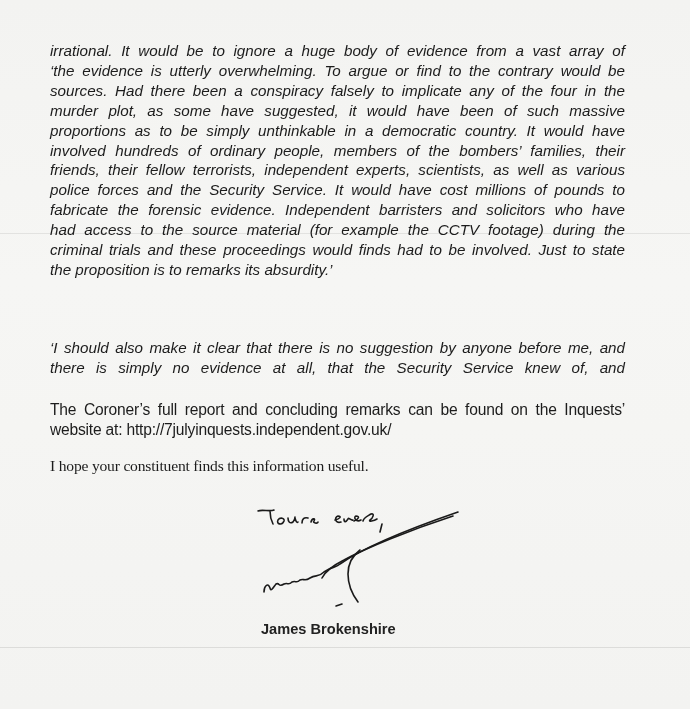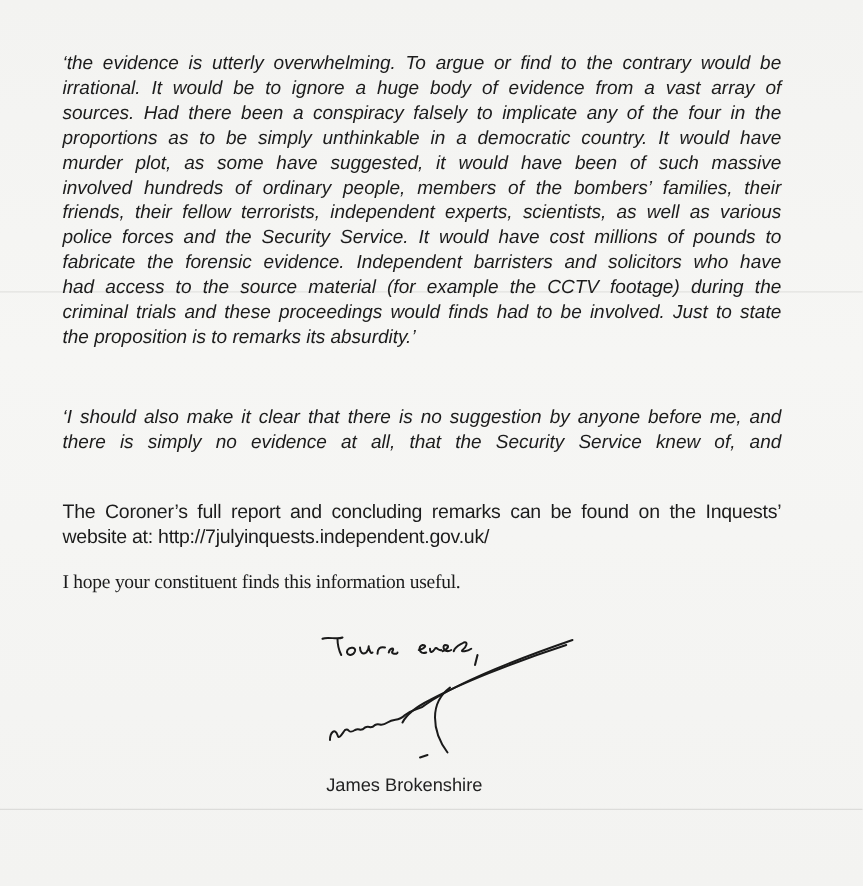--- a/index.html
+++ b/index.html
@@ -60,49 +60,49 @@
     position: absolute;
     left: 240px;
     top: 490px;
     width: 260px;
     height: 130px;
   }
   .sig-name {
     position: absolute;
     left: 261px;
     top: 621px;
-    font-weight: normal;
+    font-weight: bold;
     font-size: 14.6px;
     color: #222;
   }
 </style>
 </head>
 <body>
 
 <div class="page">
   <div class="fold-line" style="top:233px;"></div>
   <div class="fold-line" style="top:647px; background:#dcdcda;"></div>
 
   <div class="body-text italic" style="top:41px;">
+    <span class="line">irrational. It would be to ignore a huge body of evidence from a vast array of</span>
     <span class="line">‘the evidence is utterly overwhelming. To argue or find to the contrary would be</span>
-    <span class="line">irrational. It would be to ignore a huge body of evidence from a vast array of</span>
     <span class="line">sources. Had there been a conspiracy falsely to implicate any of the four in the</span>
+    <span class="line">murder plot, as some have suggested, it would have been of such massive</span>
     <span class="line">proportions as to be simply unthinkable in a democratic country. It would have</span>
-    <span class="line">murder plot, as some have suggested, it would have been of such massive</span>
     <span class="line">involved hundreds of ordinary people, members of the bombers’ families, their</span>
     <span class="line">friends, their fellow terrorists, independent experts, scientists, as well as various</span>
     <span class="line">police forces and the Security Service. It would have cost millions of pounds to</span>
     <span class="line">fabricate the forensic evidence. Independent barristers and solicitors who have</span>
     <span class="line">had access to the source material (for example the CCTV footage) during the</span>
     <span class="line">criminal trials and these proceedings would finds had to be involved. Just to state</span>
     <span class="line last">the proposition is to remarks its absurdity.’</span>
   </div>
 
 
-  <div class="body-text italic" style="top:324px;">
+  <div class="body-text italic" style="top:338px;">
     <span class="line">‘I should also make it clear that there is no suggestion by anyone before me, and</span>
     <span class="line">there is simply no evidence at all, that the Security Service knew of, and</span>
   </div>
 
   <div class="body-text" style="top:400px; font-size:15.6px; letter-spacing:-0.2px;">
     <span class="line">The Coroner’s full report and concluding remarks can be found on the Inquests’</span>
     <span class="line last">website at: http://7julyinquests.independent.gov.uk/</span>
   </div>
 
   <p class="p-plain" style="top:456px;font-family:Liberation Serif, serif;">I hope your constituent finds this information useful.</p>

